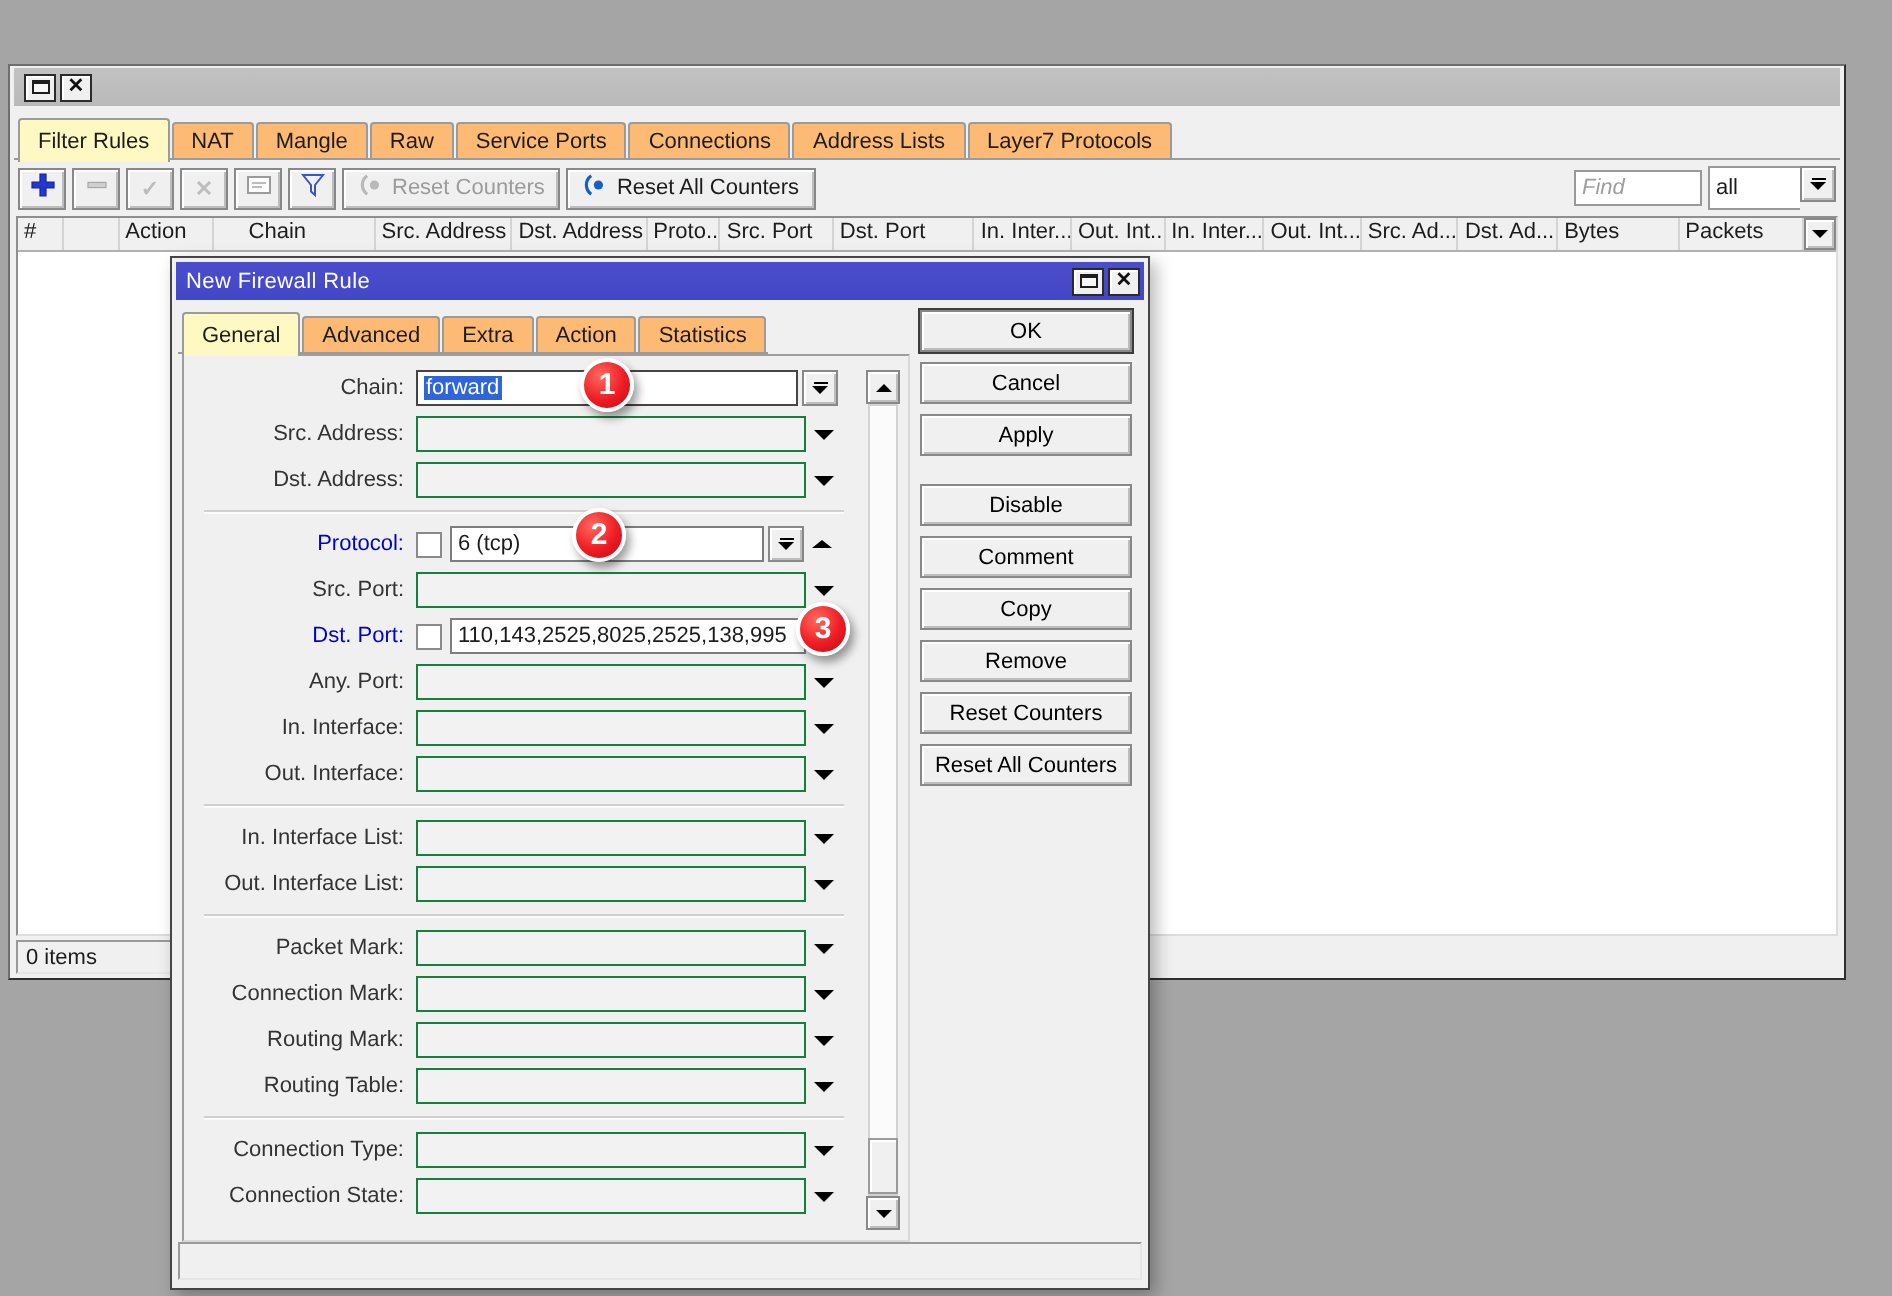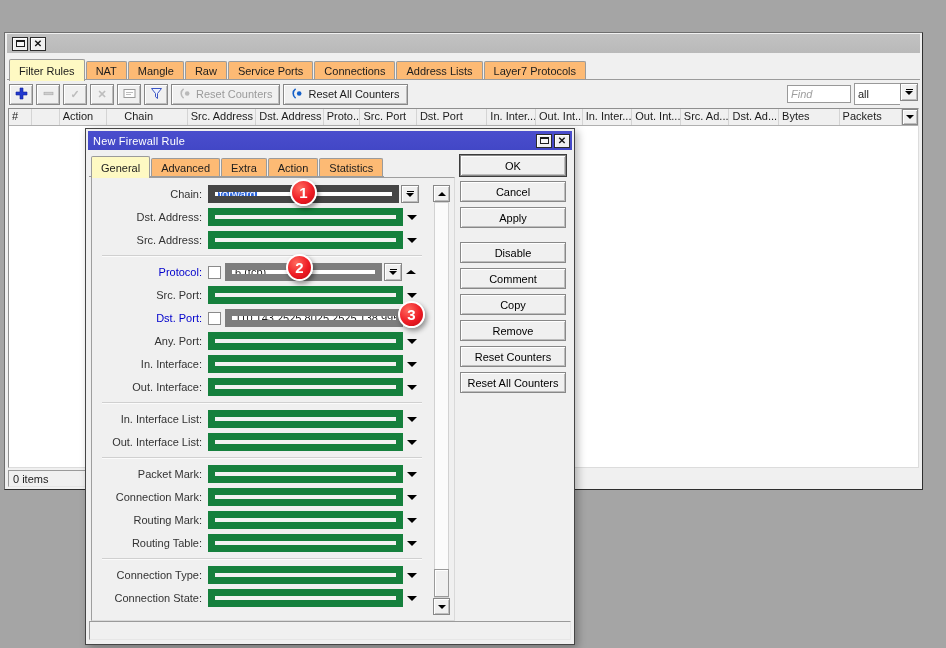--- a/index.html
+++ b/index.html
@@ -64,21 +64,21 @@
   .dlg-body { position:relative; height:491px; }
   .dlg-tabs { position:absolute; left:1px; top:4px; height:23px; }
   .tab-page { position:absolute; left:3px; top:27px; width:364px; height:444px;
               border:1px solid #9e9e9e; border-right-color:#d9d9d9; border-bottom-color:#d9d9d9; background:#f0f0f0; }
 
   .frow { display:flex; align-items:center; height:18px; margin:5px 6px 0 2px; }
   .frow.first { margin-top:7px; }
   .flabel { width:114px; text-align:right; padding-right:6px; color:#333; white-space:nowrap; }
   .flabel.blue { color:#0000cc; }
   .ctrl { display:flex; align-items:center; width:212px; }
-  .finput { height:18px; border:7px solid #15803d; background:#f2f2f2; padding:0 3px; display:flex; align-items:center;
+  .finput { height:18px; border:1px solid #15803d; background:#f2f2f2; padding:0 3px; display:flex; align-items:center;
             white-space:nowrap; overflow:hidden; font-size:11px; }
   .finput.filled { background:#fff; border-color:#7d7d7d; }
   .finput.focused { border-color:#454545; }
   .sel { background:#2e66d9; color:#fff; padding:0 1px; }
   .arrowzone { width:17px; display:flex; justify-content:center; }
   .cb { width:13px; height:13px; background:#fff; border:1px solid #8a8a8a; margin-right:4px; flex:none; }
   .fsep { height:0; border-top:1px solid #d0d0d0; border-bottom:1px solid #fbfbfb; margin:6px 8px 6px 10px; }
 
   .sb { position:absolute; right:4px; top:7px; bottom:5px; width:17px; }
   .sb-btn { position:absolute; left:0; right:0; height:17px; display:flex; align-items:center; justify-content:center; }
@@ -248,30 +248,30 @@
                 <span class="finput filled focused" style="width: 191px;">
                   <span class="sel">forward</span>
                 </span>
                 <span class="combo-btn raised" style="margin-left: 2px;">
                   <span class="bar"></span>
                   <span class="tri-down"></span>
                 </span>
               </div>
             </div>
             <div class="frow">
+              <label class="flabel">Src. Address:</label>
+              <div class="ctrl">
+                <span class="finput" style="width: 195px;"></span>
+                <span class="arrowzone">
+                  <span class="tri-down tri-big"></span>
+                </span>
+              </div>
+            </div>
+            <div class="frow">
               <label class="flabel">Dst. Address:</label>
-              <div class="ctrl">
-                <span class="finput" style="width: 195px;"></span>
-                <span class="arrowzone">
-                  <span class="tri-down tri-big"></span>
-                </span>
-              </div>
-            </div>
-            <div class="frow">
-              <label class="flabel">Src. Address:</label>
               <div class="ctrl">
                 <span class="finput" style="width: 195px;"></span>
                 <span class="arrowzone">
                   <span class="tri-down tri-big"></span>
                 </span>
               </div>
             </div>
             <div class="fsep"></div>
             <div class="frow">
               <label class="flabel blue">Protocol:</label>

